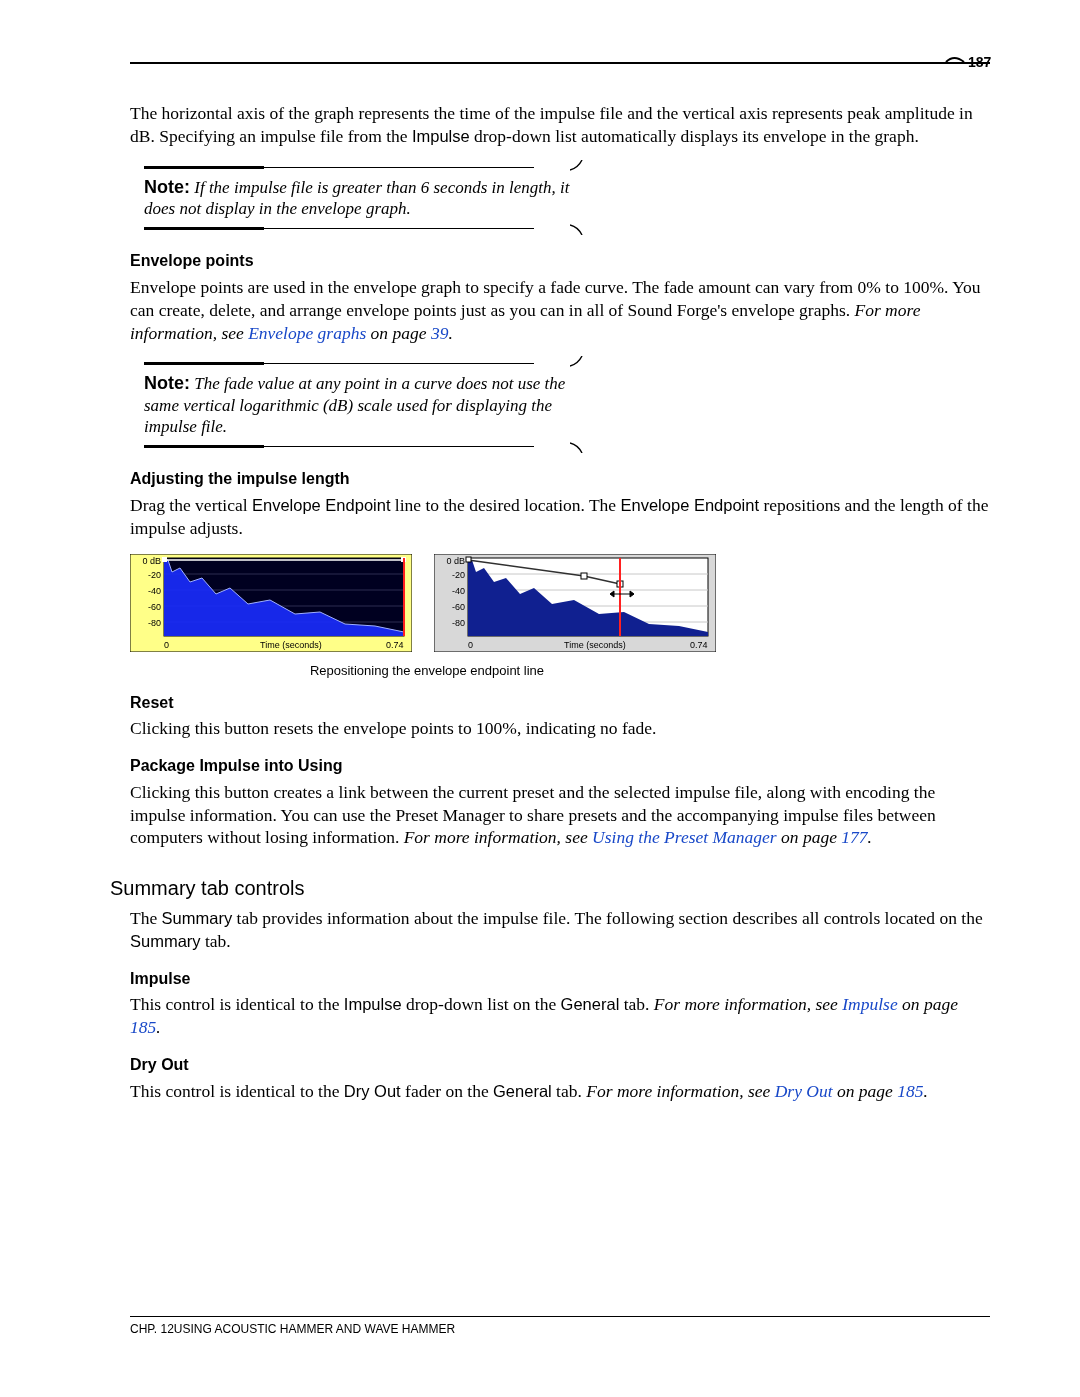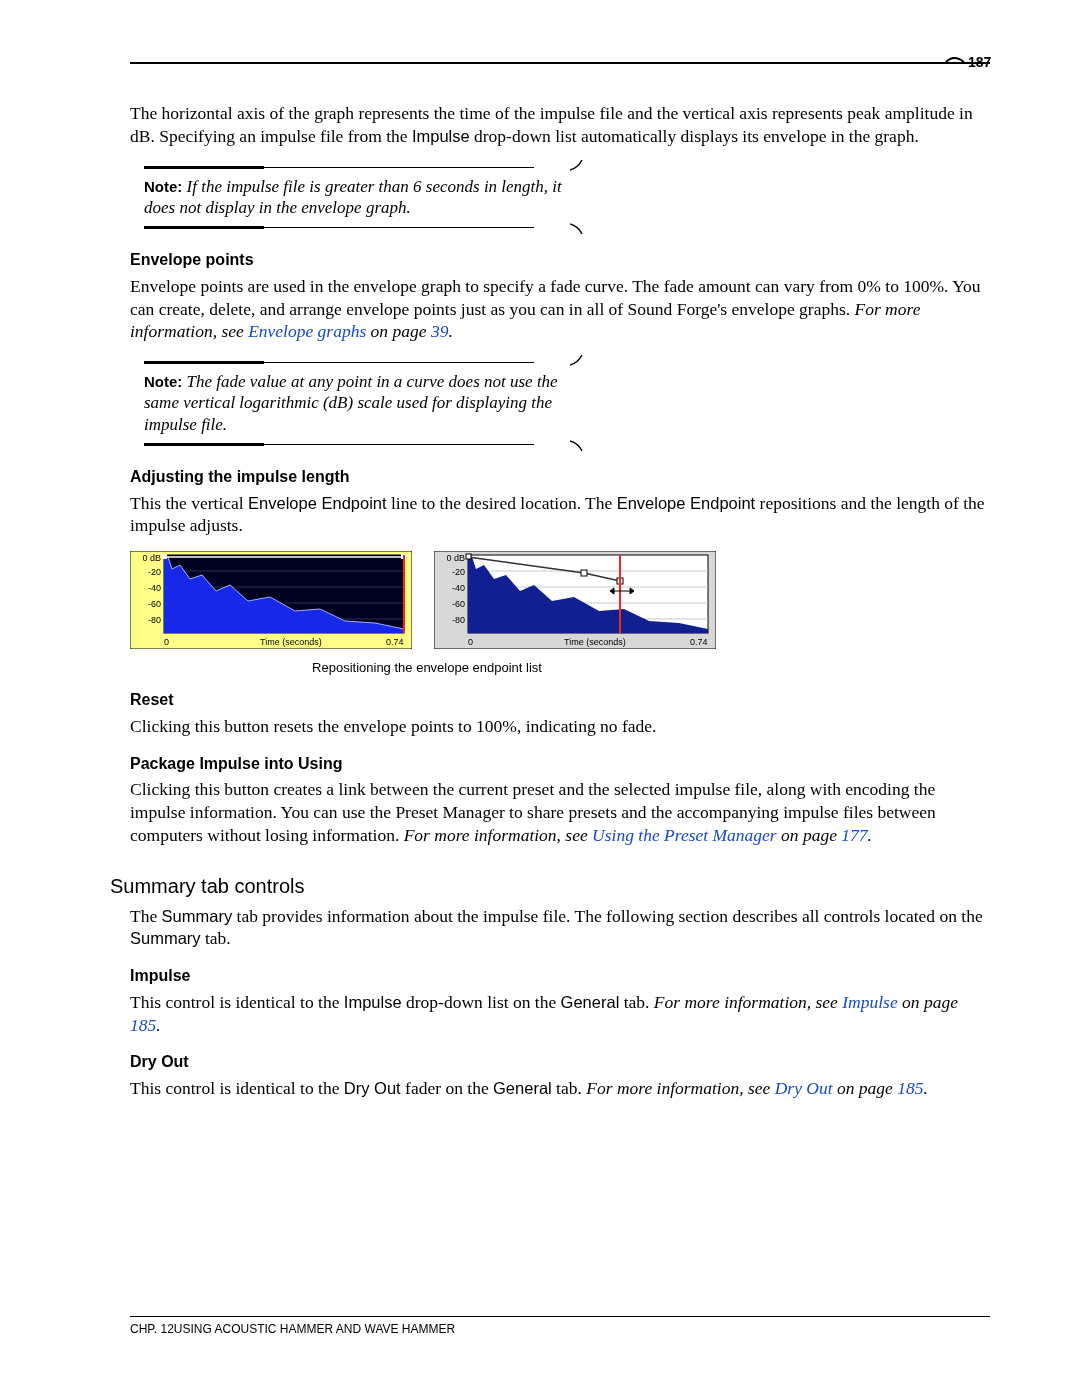--- a/index.html
+++ b/index.html
@@ -15,21 +15,21 @@
   .sans{font-family:Helvetica,Arial,sans-serif;font-size:16.5px;}
   i,.ital{font-style:italic;}
   a.xref{color:#1848c8;text-decoration:none;font-style:italic;}
   .notebox{margin:6px 0 18px 14px;width:430px;}
   .noterule{position:relative;height:10px;}
   .noterule .heavy{position:absolute;left:0;top:4px;height:3px;width:120px;background:#000;}
   .noterule .thin{position:absolute;left:120px;top:5px;height:1px;width:270px;background:#000;}
   .noterule.top .tail{position:absolute;right:-10px;top:-2px;}
   .noterule.bot .tail{position:absolute;right:-10px;top:0px;}
   .notetxt{font-size:17px;line-height:1.25;padding:4px 0;}
-  .notetxt b{font-family:Helvetica,Arial,sans-serif;font-weight:600;font-style:normal;font-size:15px;}
+  .notetxt b{font-family:Helvetica,Arial,sans-serif;font-weight:600;font-style:normal;font-size:18px;}
   .figrow{display:flex;gap:22px;margin:10px 0 4px;}
   .fig{width:282px;}
   .figcap{text-align:center;font:400 13px/1 Helvetica,Arial,sans-serif;margin:8px 0 16px;}
   .footer{position:absolute;left:130px;right:90px;bottom:62px;}
   .footerrule{height:1px;background:#000;margin-bottom:6px;}
   .footerrow{display:flex;font:400 12px/1 Helvetica,Arial,sans-serif;}
 </style>
 </head>
 <body>
 
@@ -79,21 +79,21 @@
       <div class="noterule bot">
           <div class="heavy"></div>
           <div class="thin"></div>
           <svg class="tail" width="14" height="12">
             <path d="M0 2 Q 8 4 12 12" fill="none" stroke="#000" stroke-width="1.4"></path>
           </svg>
         </div>
     </div>
 
     <h3>Adjusting the impulse length</h3>
-    <p><span>This the vertical </span><span class="sans">Envelope Endpoint</span><span> line to the desired location. The </span><span class="sans">Envelope Endpoint</span><span> repositions and the length of the impulse adjusts.</span></p>
+    <p><span>Drag the vertical </span><span class="sans">Envelope Endpoint</span><span> line to the desired location. The </span><span class="sans">Envelope Endpoint</span><span> repositions and the length of the impulse adjusts.</span></p>
 
     <div class="figrow">
 
       <div class="fig">
         <svg width="282" height="98" viewBox="0 0 282 98">
           <rect x="0" y="0" width="282" height="98" fill="#ffff88" stroke="#000"></rect>
           <rect x="34" y="4" width="240" height="78" fill="#000020" stroke="#000"></rect>
 
           <g stroke="#2c2c50" stroke-width="1">
             <line x1="34" y1="20" x2="274" y2="20"></line>
@@ -158,21 +158,21 @@
               <text x="31" y="72">-80</text>
           </g>
           <g font-family="Helvetica,Arial" font-size="9" fill="#000">
             <text x="34" y="94">0</text>
               <text x="130" y="94">Time (seconds)</text>
               <text x="256" y="94">0.74</text>
           </g>
         </svg>
       </div>
     </div>
-    <div class="figcap" style="width:594px;">Repositioning the envelope endpoint list</div>
+    <div class="figcap" style="width:594px;">Repositioning the envelope endpoint line</div>
 
     <h3>Reset</h3>
     <p>Clicking this button resets the envelope points to 100%, indicating no fade.</p>
 
     <h3>Package Impulse into Using</h3>
     <p><span>Clicking this button creates a link between the current preset and the selected impulse file, along with encoding the impulse information. You can use the Preset Manager to share presets and the accompanying impulse files between computers without losing information. </span><i><span>For more information, see </span><a class="xref" href="#">Using the Preset Manager</a><span> on page </span><a class="xref" href="#">177</a><span>.</span></i></p>
 
     <h2>Summary tab controls</h2>
     <p><span>The </span><span class="sans">Summary</span><span> tab provides information about the impulse file. The following section describes all controls located on the </span><span class="sans">Summary</span><span> tab.</span></p>
 

